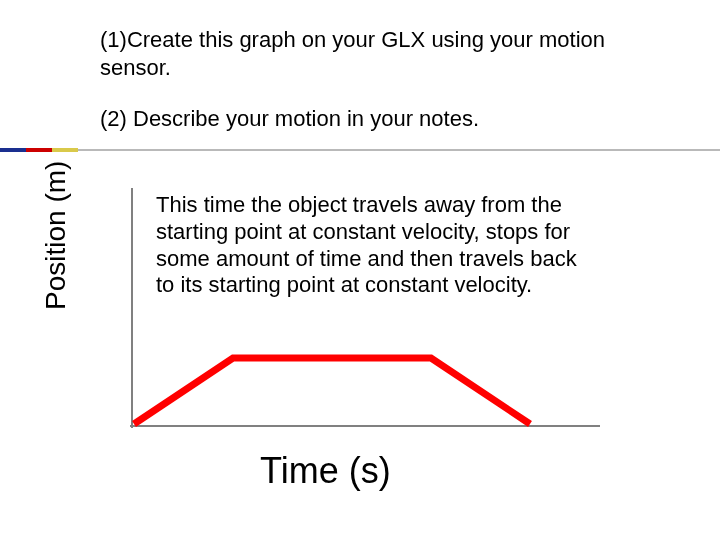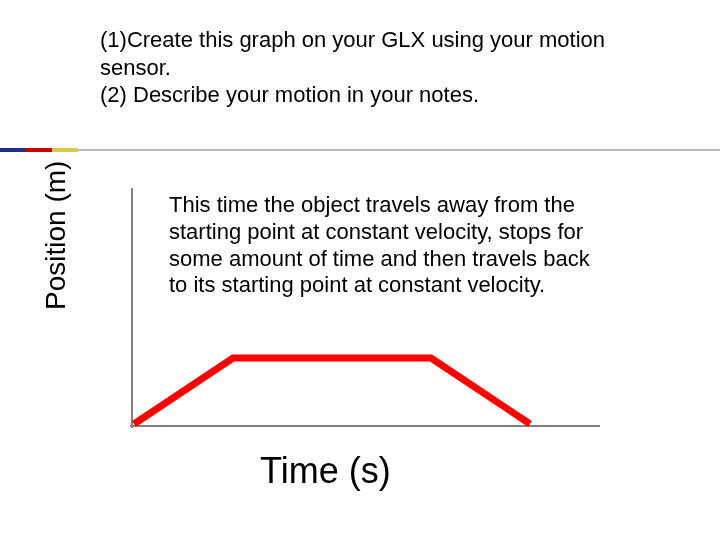--- a/index.html
+++ b/index.html
@@ -20,20 +20,21 @@
   }
   .title-block {
     position: absolute;
     left: 100px;
     top: 26px;
     width: 540px;
     font-size: 22px;
     line-height: 1.25;
   }
   .line2 {
+    margin-top: 24px;
   }
   .bullet-rule {
     position: absolute;
     left: 0;
     top: 148px;
     width: 720px;
     height: 4px;
   }
   .bullet-rule .seg-a {
     position: absolute; left: 0; top: 0; width: 26px; height: 4px; background: #1a2f8f;
@@ -71,21 +72,21 @@
   }
   .xlabel {
     position: absolute;
     left: 260px;
     top: 450px;
     font-size: 36px;
     white-space: nowrap;
   }
   .desc-box {
     position: absolute;
-    left: 169px;
+    left: 156px;
     top: 192px;
     width: 440px;
     font-size: 22px;
     line-height: 1.22;
   }
 </style>
 </head>
 <body>
 
 <div class="slide">

